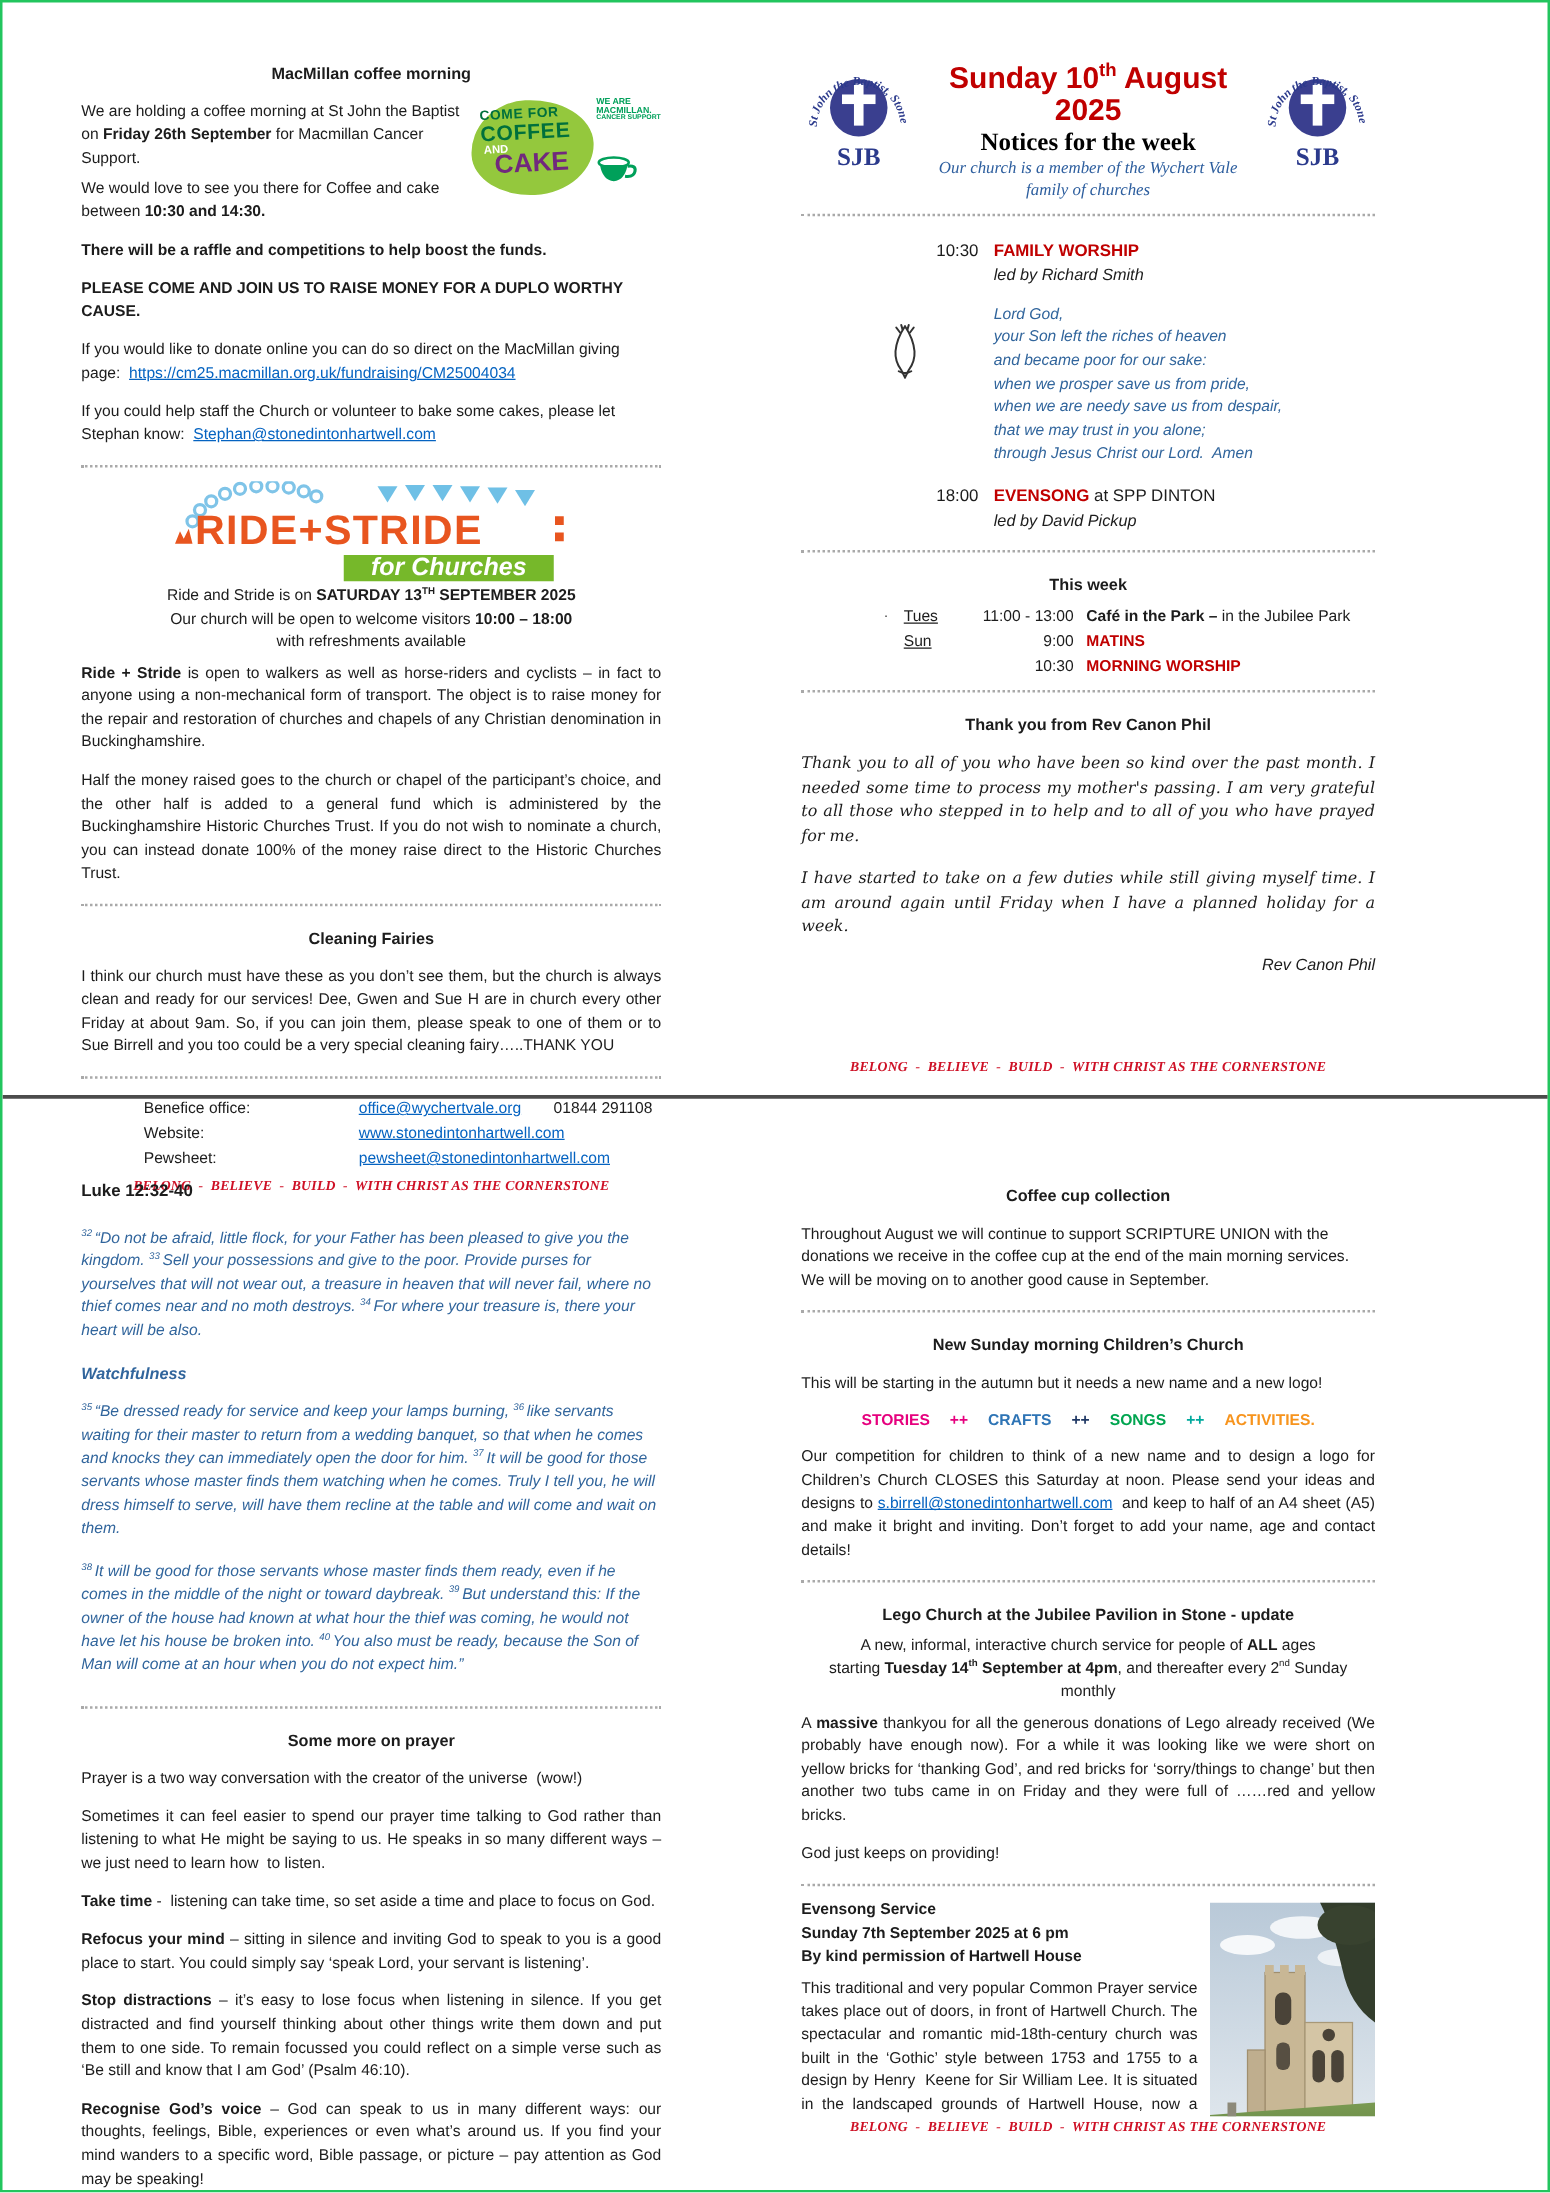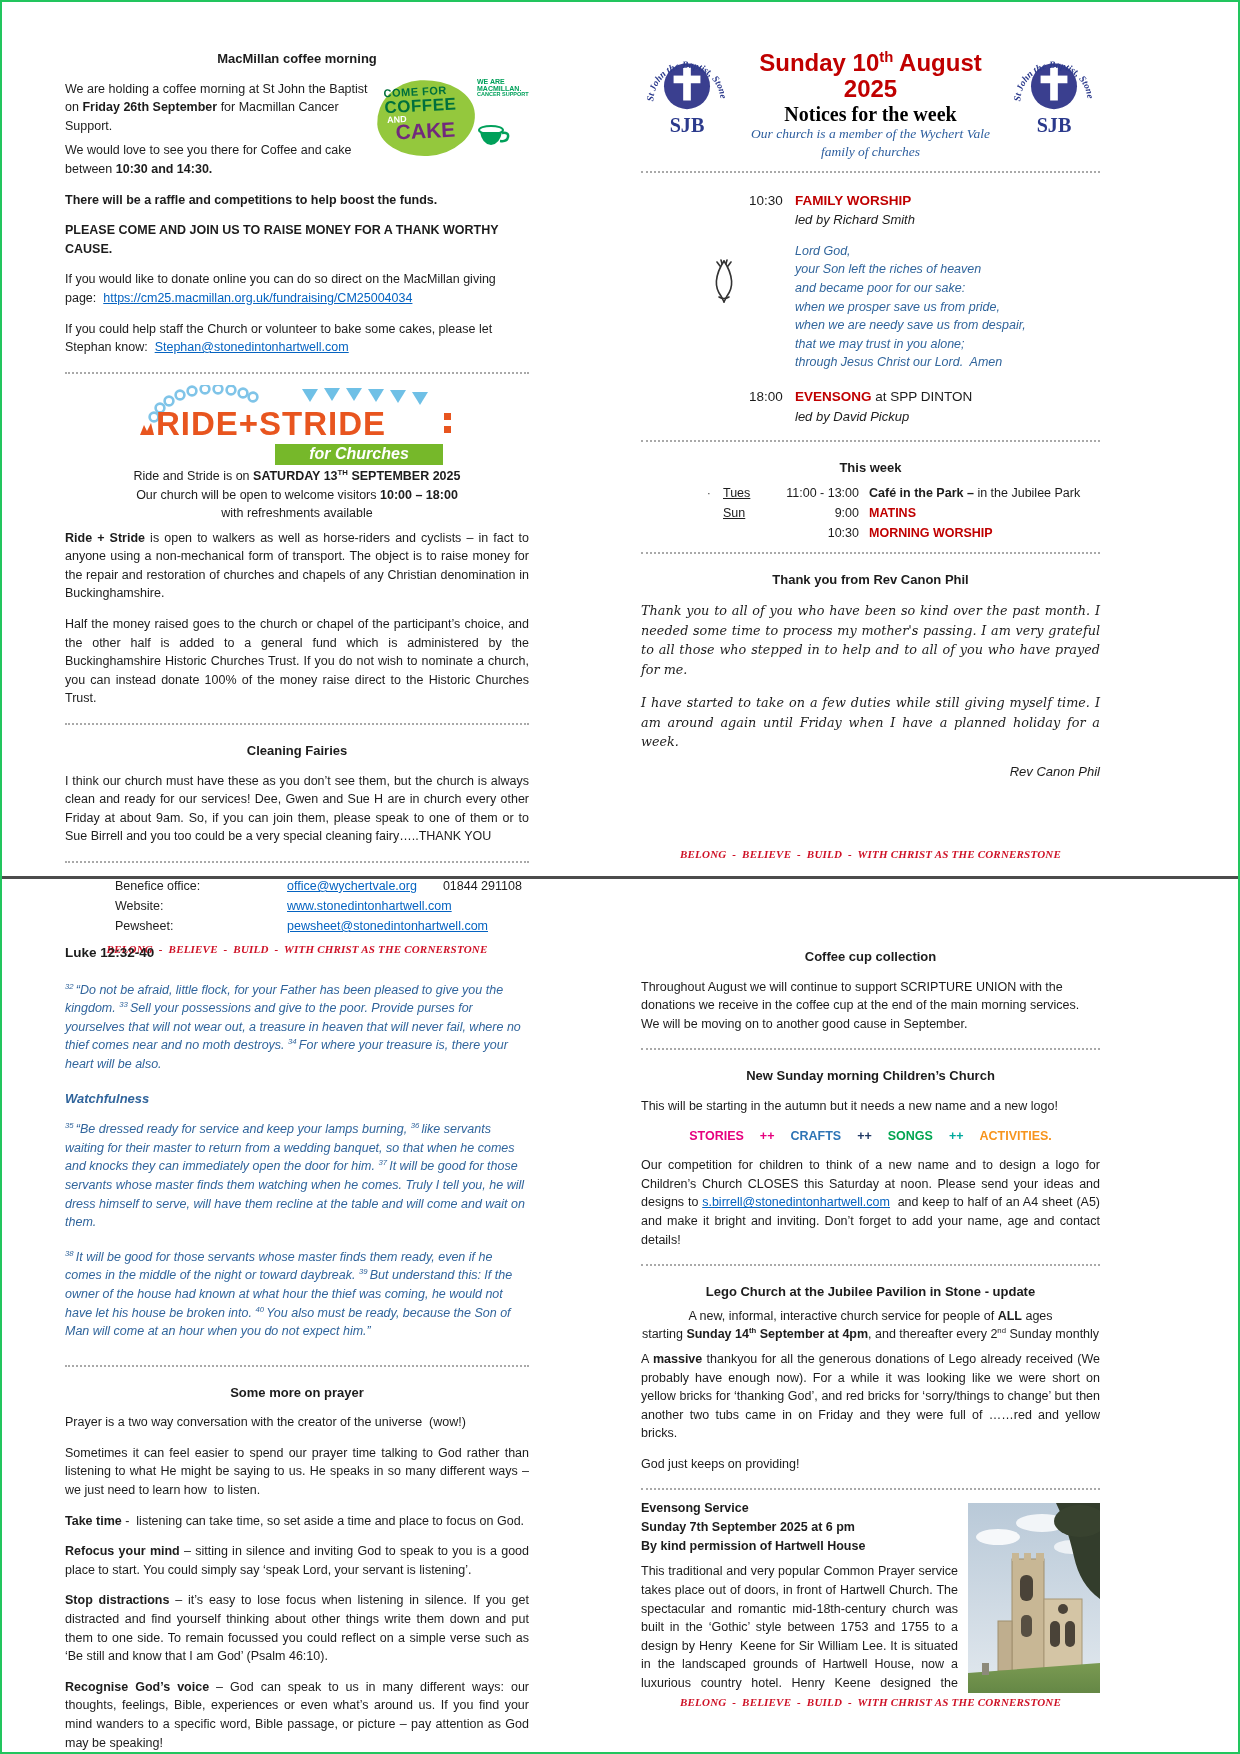--- a/index.html
+++ b/index.html
@@ -41,21 +41,21 @@
   .mac-l2{color:#00703C;font-weight:900;font-size:17px;letter-spacing:.5px;}
   .mac-l3{color:#ffffff;font-weight:900;font-size:9px;margin-left:2px;}
   .mac-l4{color:#71297D;font-weight:900;font-size:21px;margin-top:-3px;margin-left:10px;}
   .mac-brand{position:absolute;right:0;top:2px;width:52px;line-height:1.05;
     color:#00A05A;font-weight:900;font-size:7px;}
   .mac-brand-sub{font-size:5.5px;color:#00A05A;}
   .mac-cup{margin-top:26px;}
   
   .rs-logo{width:340px;margin:2px auto 2px;text-align:center;}
   .rs-banner{width:168px;margin:-4px 24px 0 auto;background:#76B82A;color:#fff;
-    font-weight:700;font-style:italic;font-size:16px;text-align:center;padding:1px 0;}
+    font-weight:700;font-style:italic;font-size:20px;text-align:center;padding:1px 0;}
   
   .tr-head{display:flex;align-items:flex-start;margin-bottom:2px;}
   .tr-head-center{flex:1;text-align:center;padding-top:12px;}
   .tr-title{color:#C00000;font-weight:700;font-size:24px;line-height:26px;}
   .tr-sub{color:#000000;font-family:"Liberation Serif",serif;font-weight:700;font-size:20px;margin-top:3px;}
   .tr-member{color:#2D5E9E;font-family:"Liberation Serif",serif;font-style:italic;font-size:13.5px;line-height:16px;margin-top:2px;}
   .sjb{width:92px;height:102px;flex:0 0 auto;}
   
   .svc{padding-left:108px;margin-top:10px;}
   .svc-time{display:inline-block;width:46px;font-size:13.5px;}
@@ -110,21 +110,21 @@
             <ellipse cx="14" cy="6" rx="12" ry="4" fill="none" stroke="#00A05A" stroke-width="2"></ellipse>
             <path d="M3 8 Q5 20 14 21 Q23 20 25 8" fill="#00A05A"></path>
             <path d="M25 9 q7 -1 6 4 q-1 5 -8 4" fill="none" stroke="#00A05A" stroke-width="2.5"></path>
           </svg>
         </div>
       </div>
       <p><span>We are holding a coffee morning at St John the Baptist on </span><span class="b">Friday 26th September</span><span> for Macmillan Cancer Support.</span></p>
       <p><span>We would love to see you there for Coffee and cake between </span><span class="b">10:30 and 14:30.</span></p>
     </div>
     <p class="b">There will be a raffle and competitions to help boost the funds.</p>
-    <p class="b">PLEASE COME AND JOIN US TO RAISE MONEY FOR A THANK WORTHY CAUSE.</p>
+    <p class="b">PLEASE COME AND JOIN US TO RAISE MONEY FOR A DUPLO WORTHY CAUSE.</p>
     <p><span>If you would like to donate online you can do so direct on the MacMillan giving page:&nbsp; </span><span class="lnk">https://cm25.macmillan.org.uk/fundraising/CM25004034</span></p>
     <p><span>If you could help staff the Church or volunteer to bake some cakes, please let Stephan know:&nbsp; </span><span class="lnk">Stephan@stonedintonhartwell.com</span></p>
     <hr class="sep">
     <div class="rs-logo">
       <svg width="330" height="58" viewBox="0 0 330 58">
         <g fill="none" stroke="#7FC4E8" stroke-width="2.6">
           <circle cx="22" cy="32" r="4.4"></circle>
             <circle cx="28" cy="23" r="4.4"></circle>
             <circle cx="37" cy="16" r="4.4"></circle>
           <circle cx="48" cy="10" r="4.4"></circle>
@@ -291,21 +291,21 @@
         <span class="blue">CRAFTS</span>
         <span class="navy">++</span>
         <span class="green">SONGS</span>
         <span class="teal">++</span>
         <span class="orange">ACTIVITIES.</span>
       </div>
     <p class="just"><span>Our competition for children to think of a new name and to design a logo for Children’s Church CLOSES this Saturday at noon. Please send your ideas and designs to </span><span class="lnk">s.birrell@stonedintonhartwell.com</span><span>&nbsp; and keep to half of an A4 sheet (A5) and make it bright and inviting. Don’t forget to add your name, age and contact details!</span></p>
     <hr class="sep">
     <div class="h-center">Lego Church at the Jubilee Pavilion in Stone - update</div>
     <div class="ctr"><span>A new, informal, interactive church service for people of </span><span class="b">ALL</span><span> ages</span></div>
-    <div class="ctr"><span>starting </span><span class="b">Sunday 14</span><span class="b sup">th</span><span class="b"> September at 4pm</span><span>, and thereafter every 2</span><span class="sup">nd</span><span> Sunday monthly</span></div>
+    <div class="ctr"><span>starting </span><span class="b">Tuesday 14</span><span class="b sup">th</span><span class="b"> September at 4pm</span><span>, and thereafter every 2</span><span class="sup">nd</span><span> Sunday monthly</span></div>
     <p class="just"><span>A </span><span class="b">massive</span><span> thankyou for all the generous donations of Lego already received (We probably have enough now). For a while it was looking like we were short on yellow bricks for ‘thanking God’, and red bricks for ‘sorry/things to change’ but then another two tubs came in on Friday and they were full of ……red and yellow bricks.</span></p>
     <p>God just keeps on providing!</p>
     <hr class="sep">
     <div style="overflow:hidden;">
       <svg class="ev-photo" viewBox="0 0 132 222">
         <defs>
           <linearGradient id="sky" x1="0" y1="0" x2="0" y2="1">
             <stop offset="0" stop-color="#b9c9d8"></stop>
               <stop offset="1" stop-color="#e9eef2"></stop>
           </linearGradient>

